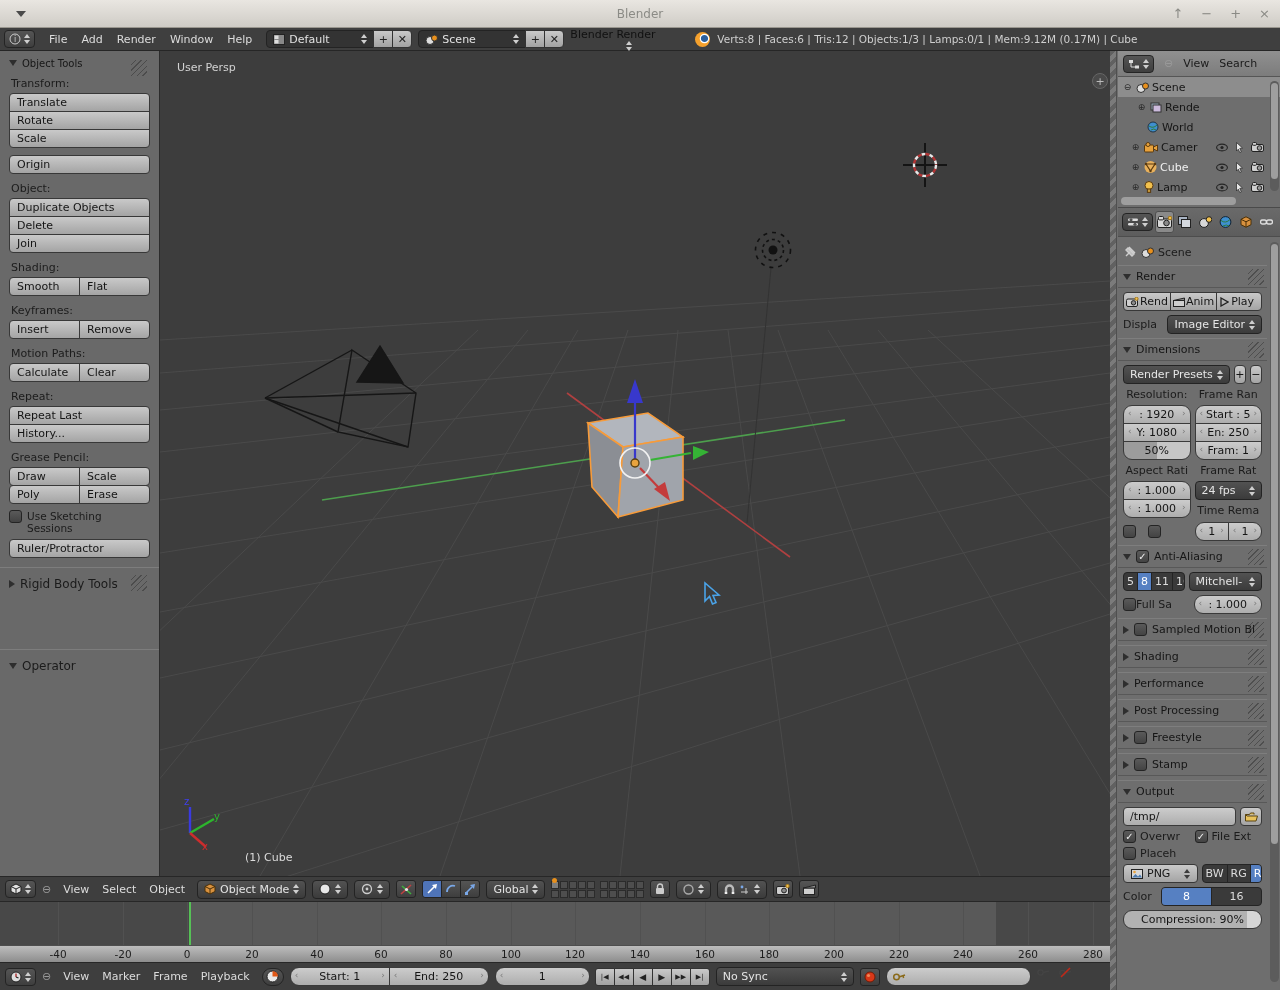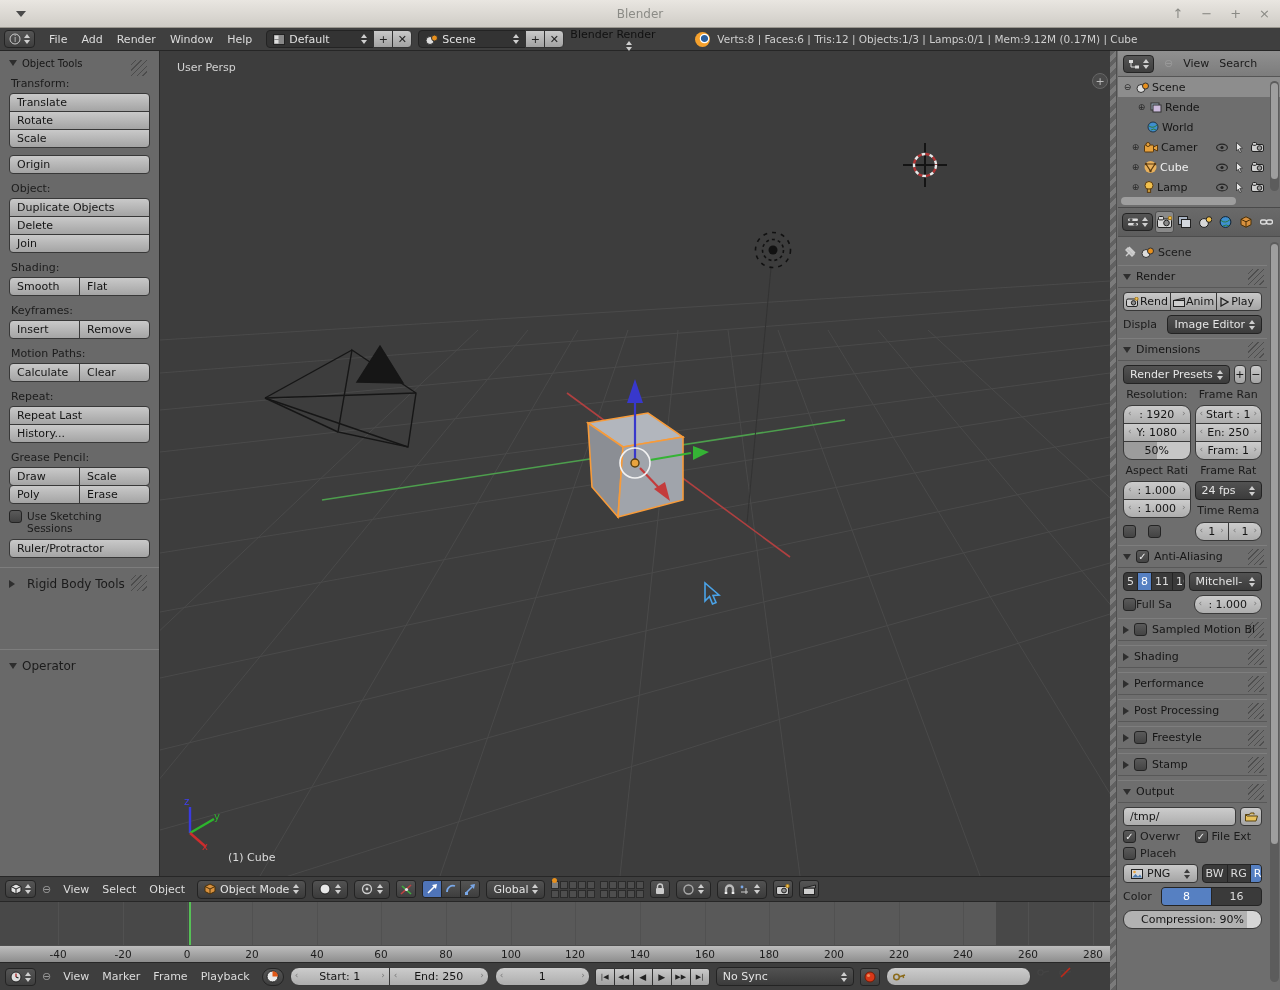--- a/index.html
+++ b/index.html
@@ -69,21 +69,21 @@
   #toolshelf { position:absolute; left:0; top:51px; width:160px; height:825px; background:#696969;
                border-right:1px solid #2c2c2c; padding:6px 9px 0 9px; }
   #toolshelf .ptitle { position:relative; color:#161616; font-size:10px; margin-bottom:2px; }
   #toolshelf .slabel { color:#1c1c1c; margin:8px 0 3px 2px; }
   #toolshelf .gap { height:7px; }
   .divider { height:1px; background:#565656; border-bottom:1px solid #7d7d7d; margin:9px -9px; }
 
   
   #viewport { position:absolute; left:160px; top:51px; width:1062px; height:825px; background:#3d3d3d; overflow:hidden; }
   #viewport .vlabel { position:absolute; left:17px; top:10px; color:#d2d2d2; font-size:11px; }
-  #viewport .objlabel { position:absolute; left:68px; top:800px; color:#dcdcdc; font-size:11px; }
+  #viewport .objlabel { position:absolute; left:85px; top:800px; color:#dcdcdc; font-size:11px; }
   #viewport .axis-z { position:absolute; left:24px; top:745px; color:#4040ee; font-size:10px; }
   #viewport .axis-y { position:absolute; left:54px; top:760px; color:#2db52d; font-size:10px; }
   #viewport .axis-x { position:absolute; left:42px; top:790px; color:#cc2d2d; font-size:10px; }
   #viewport .plus-widget { position:absolute; left:932px; top:22px; width:16px; height:16px; border-radius:50%;
         background:#4a4a4a; border:1px solid #666; color:#bbb; display:flex; align-items:center; justify-content:center; font-size:11px; }
 
   
   #rightcol { position:absolute; left:1110px; top:51px; width:170px; height:939px; background:#6e6e6e; }
   #rightcol .hatch { position:absolute; left:0; top:0; width:7px; height:939px;
         background:repeating-linear-gradient(135deg, #616161 0 4px, #7b7b7b 4px 8px); border-right:1px solid #4f4f4f; }
@@ -284,21 +284,21 @@
     <div class="btn">Erase</div>
   </div>
   <div style="display:flex;gap:5px;margin-top:6px;">
     <span class="chk"></span>
     <span class="label-dark" style="font-size:10.5px;">Use Sketching Sessions</span>
   </div>
   <div class="vstack" style="margin-top:5px;">
       <div class="btn">Ruler/Protractor</div>
     </div>
   <div class="divider"></div>
-  <div style="position:relative;display:flex;align-items:center;gap:12px;">
+  <div style="position:relative;display:flex;align-items:center;gap:5px;">
     <span class="arrow-r"></span>
     <span class="label-dark" style="font-size:12px;">Rigid Body Tools</span>
     <span class="grip" style="top:-2px;"></span>
   </div>
   <div class="divider" style="margin-top:58px;"></div>
   <div style="display:flex;align-items:center;gap:5px;">
     <span class="arrow-d"></span>
     <span class="label-dark" style="font-size:12px;">Operator</span>
   </div>
 </div>
@@ -649,21 +649,21 @@
               <span>Y: 1080</span>
               <span class="ra">›</span>
             </div>
           <div class="num" style="background:linear-gradient(90deg,#9c9c9c 50%,#c6c6c6 50%);">
               <span>50%</span>
             </div>
         </div>
         <div class="c numstack">
           <div class="num">
               <span class="la">‹</span>
-              <span>Start : 1</span>
+              <span>Start : 5</span>
               <span class="ra">›</span>
             </div>
           <div class="num">
               <span class="la">‹</span>
               <span>En: 250</span>
               <span class="ra">›</span>
             </div>
           <div class="num">
               <span class="la">‹</span>
               <span>Fram: 1</span>

